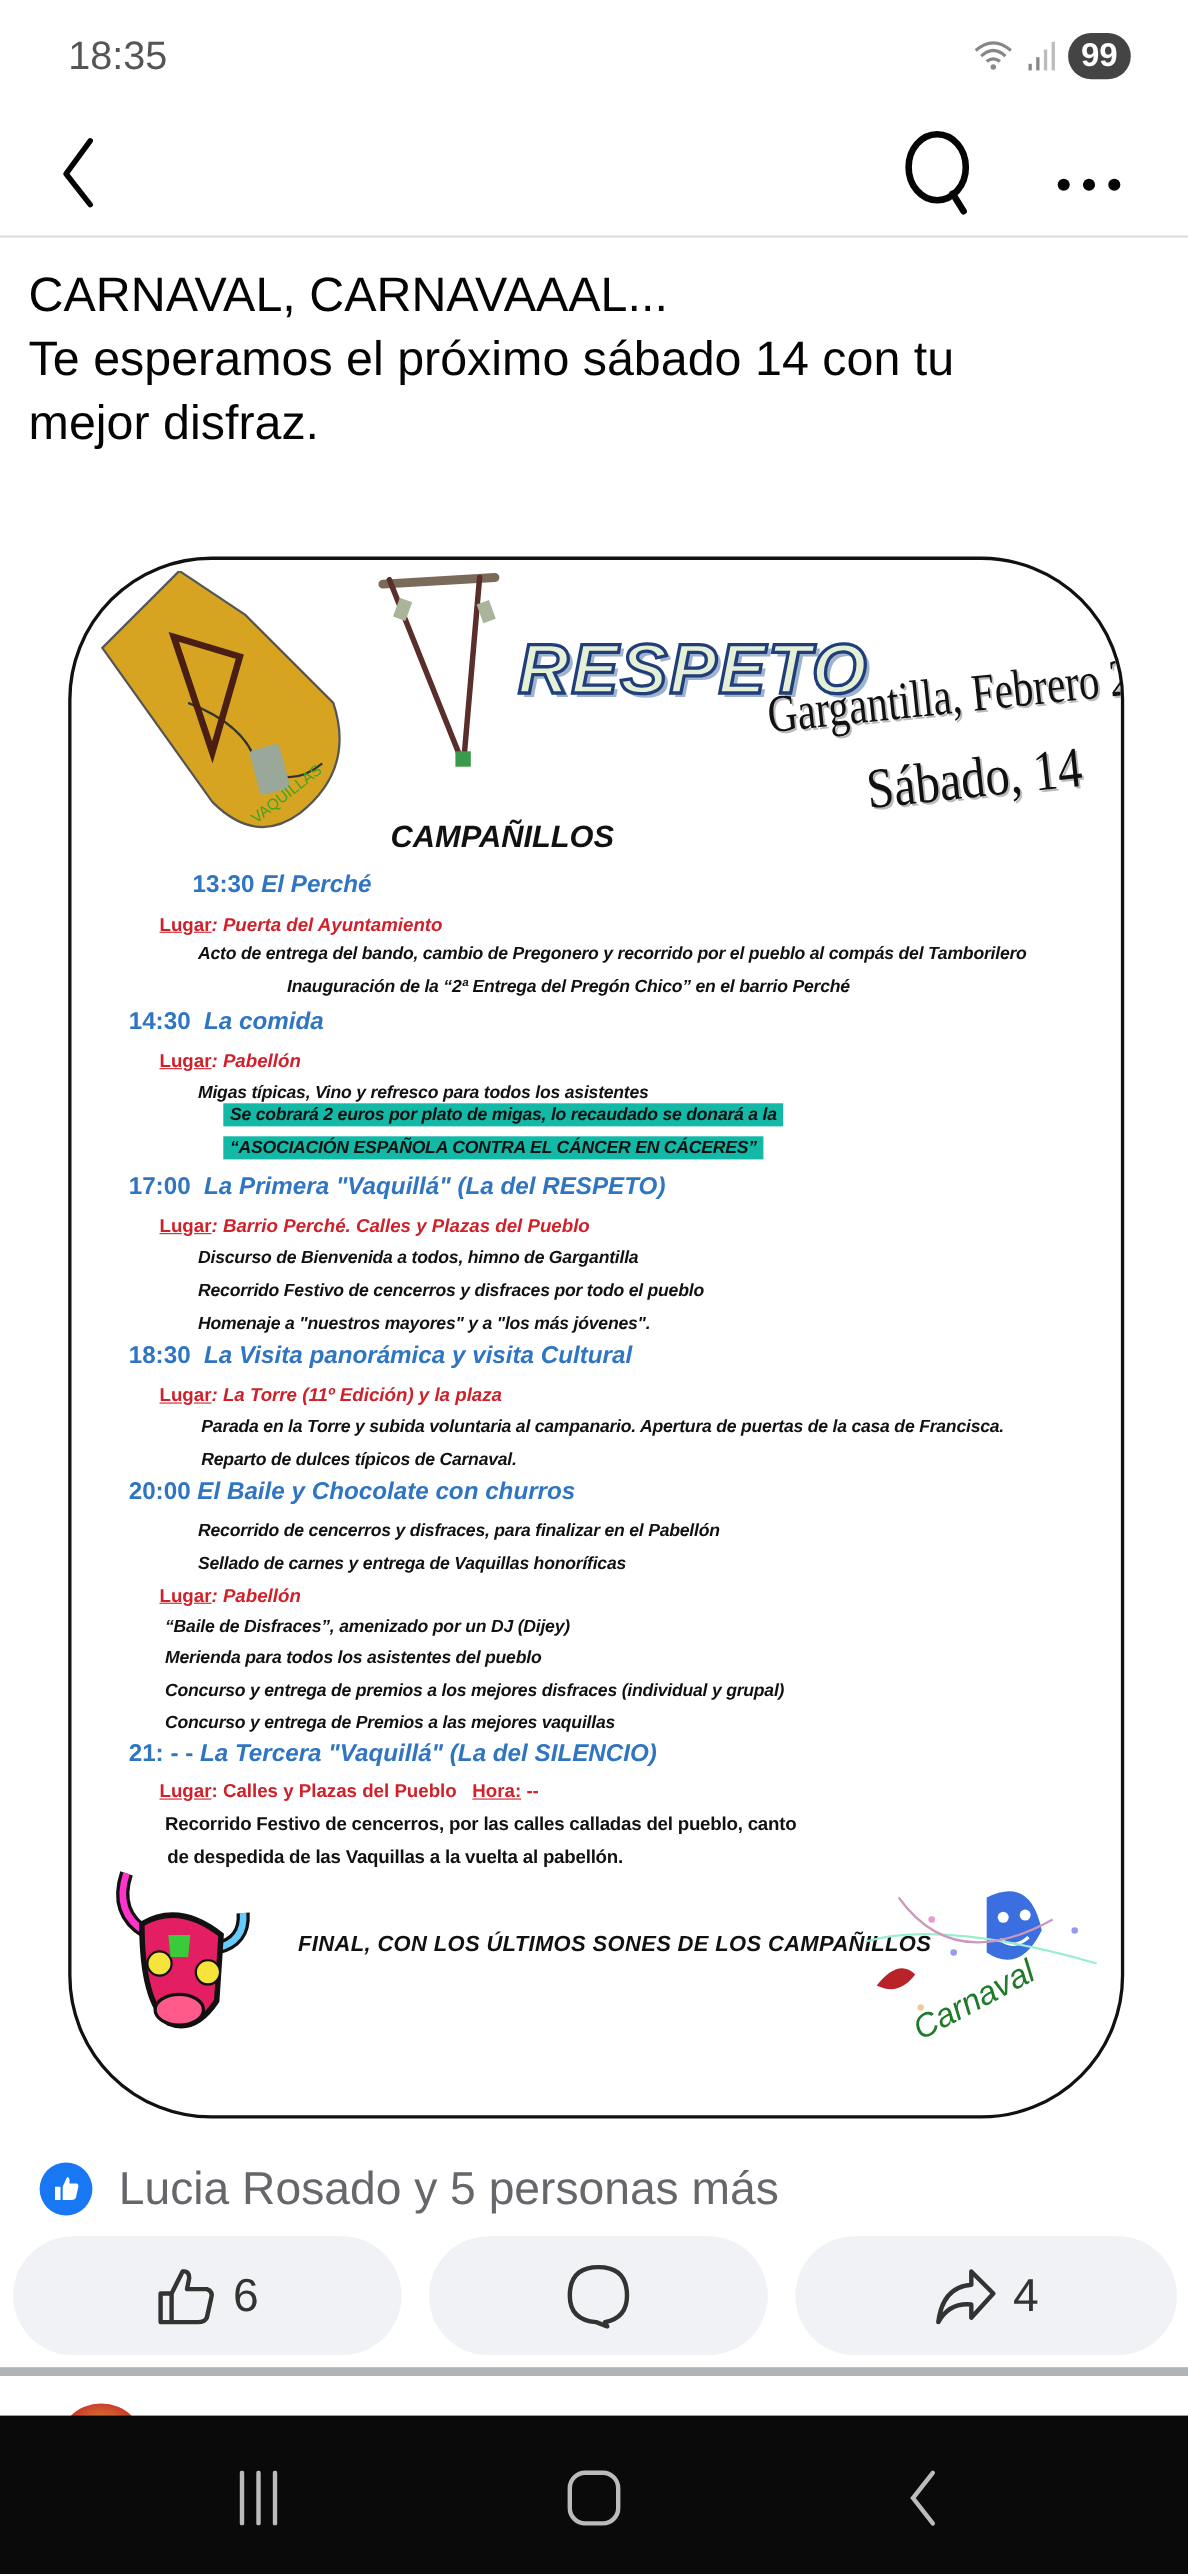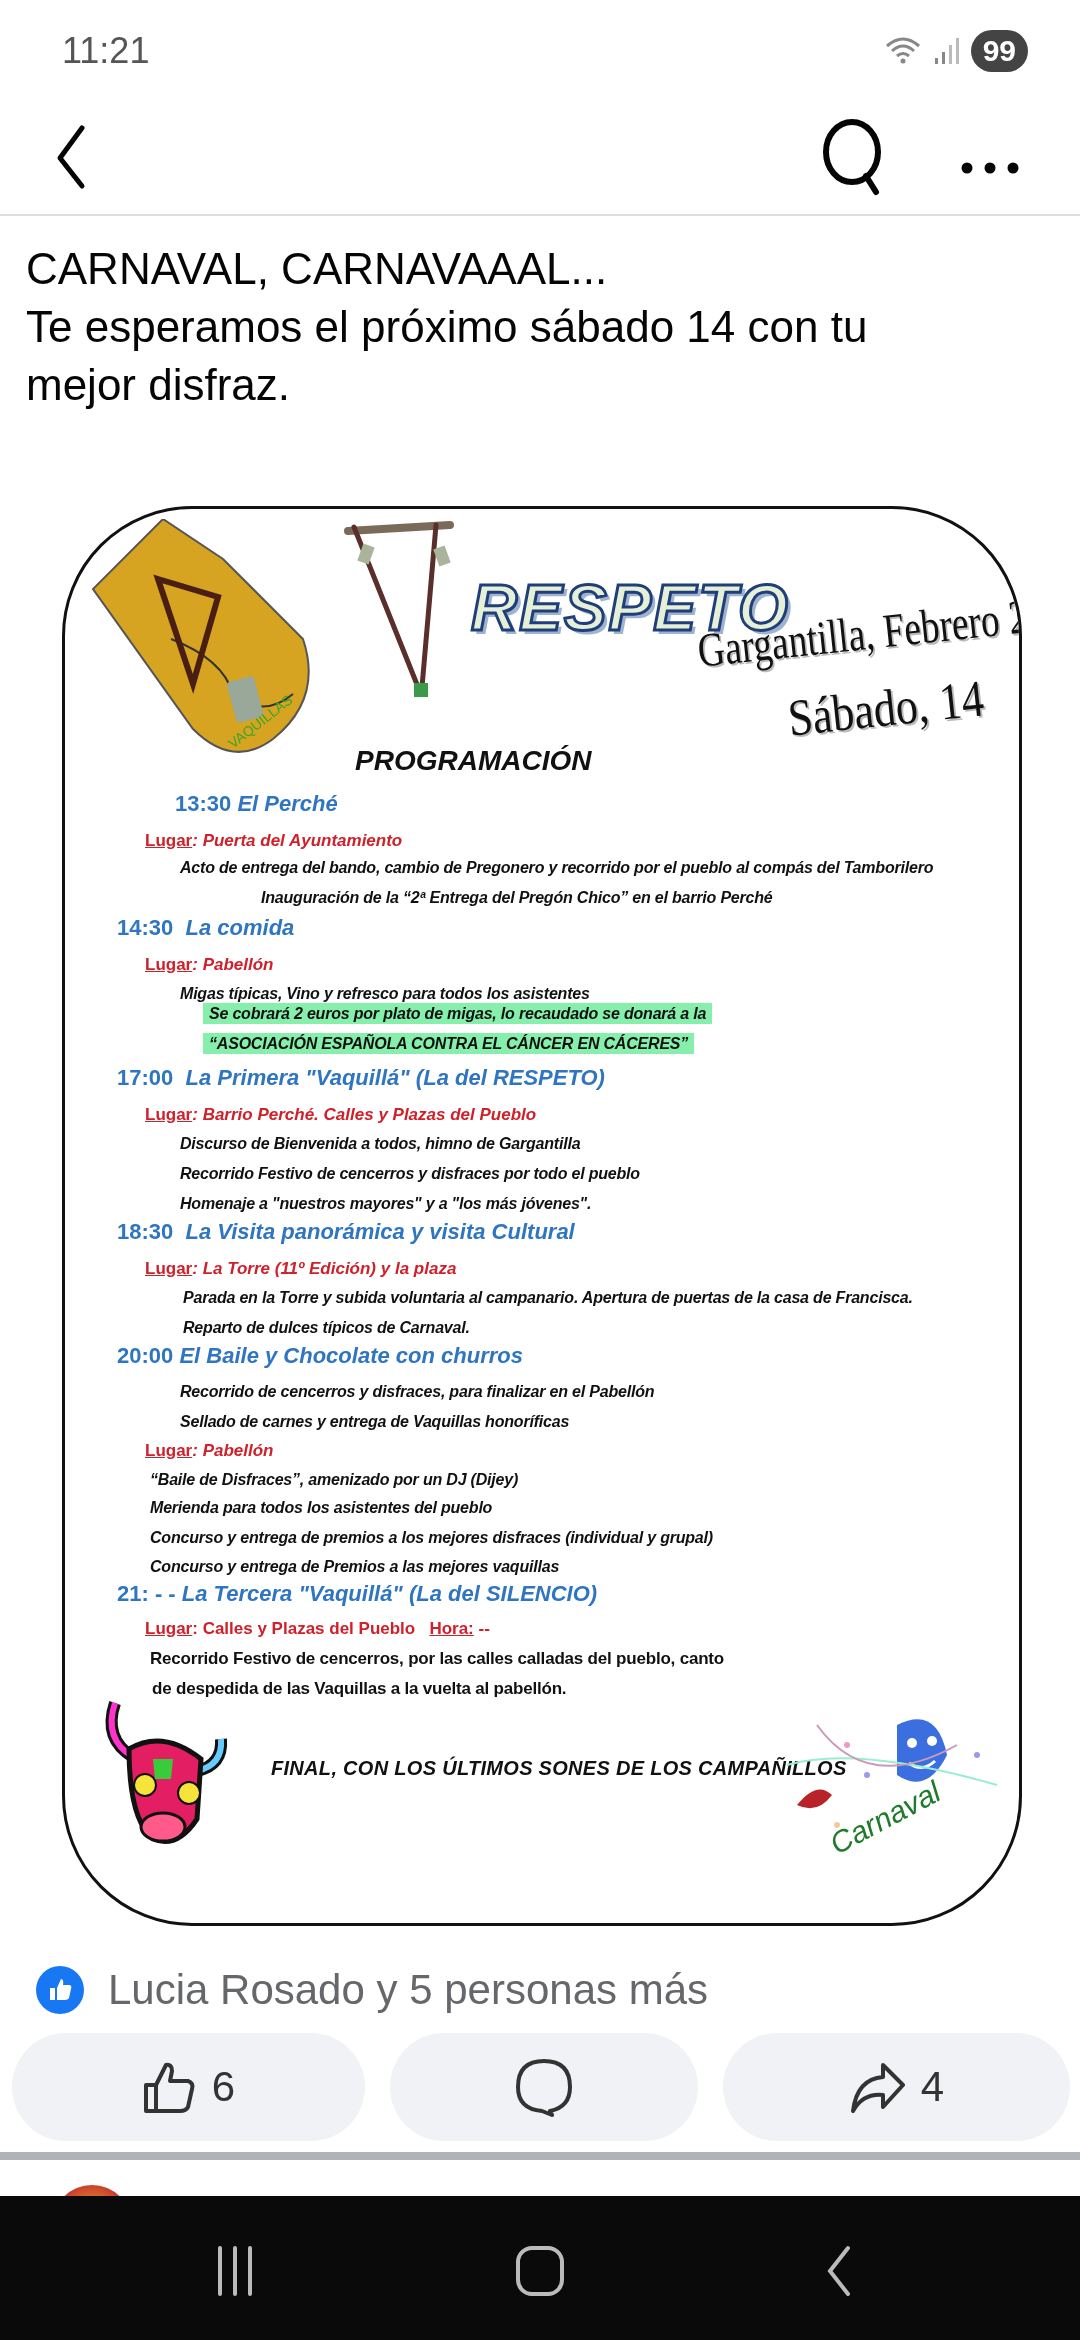--- a/index.html
+++ b/index.html
@@ -32,21 +32,21 @@
   .aquillas { position: absolute; left: 406px; top: 62px; font-size: 64px; font-weight: bold; font-style: italic; color: #e6f0d6; -webkit-text-stroke: 3px #1f3e7a; letter-spacing: 2px; text-shadow: 4px 4px 0 #9fb3cf; }
   .date-line { position: absolute; left: 630px; top: 114px; font-family: "Liberation Serif", serif !important; font-size: 48px; transform: rotate(-6deg) scaleX(0.78); transform-origin: left top; white-space: nowrap; color: #111; text-shadow: 2px 2px 0 #bbb; }
   .date-day { position: absolute; left: 720px; top: 180px; font-family: "Liberation Serif", serif !important; font-size: 52px; transform: rotate(-6deg) scaleX(0.85); transform-origin: left top; white-space: nowrap; color: #111; text-shadow: 2px 2px 0 #bbb; }
   .prog-title { position: absolute; left: 290px; top: 236px; font-size: 28px; font-weight: bold; font-style: italic; color: #111; }
   .ev-title { position: absolute; font-size: 22px; font-style: italic; color: #2f75c2; font-weight: bold; white-space: nowrap; }
   .ev-title .t { font-style: normal; }
   .lugar { position: absolute; font-size: 17px; font-style: italic; color: #d0202a; font-weight: bold; white-space: nowrap; }
   .lugar .lbl { text-decoration: underline; font-style: normal; }
   .desc { position: absolute; font-size: 16px; font-style: italic; color: #111; font-weight: bold; white-space: nowrap; letter-spacing: -0.2px; }
   .desc.upright { font-style: normal; font-size: 17px; }
-  .hl { background: #86efac; padding: 2px 6px; }
+  .hl { background: #14b8a6; padding: 2px 6px; }
   .final-line { position: absolute; left: 206px; top: 1248px; font-size: 20px; font-style: italic; font-weight: bold; color: #111; white-space: nowrap; letter-spacing: 0.3px; }
   .bull { position: absolute; left: 28px; top: 1190px; }
   .carnaval-art { position: absolute; left: 712px; top: 1176px; }
 
   
   .reactions { position: absolute; left: 36px; top: 1960px; height: 60px; display: flex; align-items: center; gap: 24px; }
   .like-badge { width: 48px; height: 48px; border-radius: 50%; background: #1877f2; display: flex; align-items: center; justify-content: center; }
   .reactions-text { font-size: 42px; color: #65676b; }
 
   .actions { position: absolute; left: 12px; top: 2033px; width: 1058px; height: 108px; }
@@ -57,21 +57,21 @@
   .next-avatar { position: absolute; left: 52px; top: 2185px; width: 80px; height: 80px; border-radius: 50%; background: radial-gradient(circle at 50% 40%, #e8b03a 0%, #c8382a 55%, #b8b8b8 70%); overflow: hidden; }
 
   
   .nav-bar { position: absolute; left: 0; top: 2196px; width: 1080px; height: 144px; background: #0a0a0a; }
   .nav-btn { position: absolute; top: 40px; width: 80px; height: 70px; display: flex; align-items: center; justify-content: center; }
 </style>
 </head>
 <body>
 
 <div class="status-bar">
-  <span class="status-time">11:21</span>
+  <span class="status-time">18:35</span>
   <div class="status-icons">
     <svg width="40" height="34" viewBox="0 0 40 34">
       <path d="M4 12 Q20 -2 36 12" stroke="#888" stroke-width="3" fill="none"></path>
       <path d="M9 17 Q20 7 31 17" stroke="#888" stroke-width="3" fill="none"></path>
       <path d="M14 22 Q20 17 26 22" stroke="#888" stroke-width="3" fill="none"></path>
       <circle cx="20" cy="27" r="2.5" fill="#888"></circle>
     </svg>
     <svg width="28" height="30" viewBox="0 0 28 30">
       <rect x="2" y="22" width="3" height="6" fill="#888"></rect>
       <rect x="9" y="16" width="3" height="12" fill="#888"></rect>
@@ -125,21 +125,21 @@
       <path d="M14 10 L78 170" stroke="#5a2e2a" stroke-width="5" stroke-linecap="round"></path>
       <path d="M96 8 L82 170" stroke="#5a2e2a" stroke-width="5" stroke-linecap="round"></path>
       <rect x="20" y="28" width="12" height="18" fill="#aab49a" transform="rotate(20 26 37)"></rect>
       <rect x="96" y="30" width="12" height="18" fill="#aab49a" transform="rotate(-20 102 39)"></rect>
       <rect x="74" y="166" width="14" height="14" fill="#3a9a4a"></rect>
     </svg>
 
     <div class="aquillas">RESPETO</div>
     <div class="date-line">Gargantilla,  Febrero 2026</div>
     <div class="date-day">Sábado, 14</div>
-    <div class="prog-title">PROGRAMACIÓN</div>
+    <div class="prog-title">CAMPAÑILLOS</div>
 
     <div class="ev-title" style="left:110px; top:282px;"><span class="t">13:30</span> <span>El Perché</span></div>
     <div class="lugar" style="left:80px; top:322px;"><span class="lbl">Lugar</span>: <span>Puerta del Ayuntamiento</span></div>
     <div class="desc" style="left:115px; top:350px;">Acto de entrega del bando, cambio de Pregonero y recorrido por el pueblo al compás del Tamborilero</div>
     <div class="desc" style="left:160px; top:380px;margin-left:36px;">Inauguración de la “2ª Entrega del Pregón Chico” en el barrio Perché</div>
 
     <div class="ev-title" style="left:52px; top:406px;"><span class="t">14:30</span>&nbsp; <span>La comida</span></div>
     <div class="lugar" style="left:80px; top:446px;"><span class="lbl">Lugar</span>: <span>Pabellón</span></div>
     <div class="desc" style="left:115px; top:476px;">Migas típicas, Vino y refresco para todos los asistentes</div>
     <div class="desc" style="left:138px; top:496px;"><span class="hl">Se cobrará 2 euros por plato de migas, lo recaudado se donará a la</span></div>

